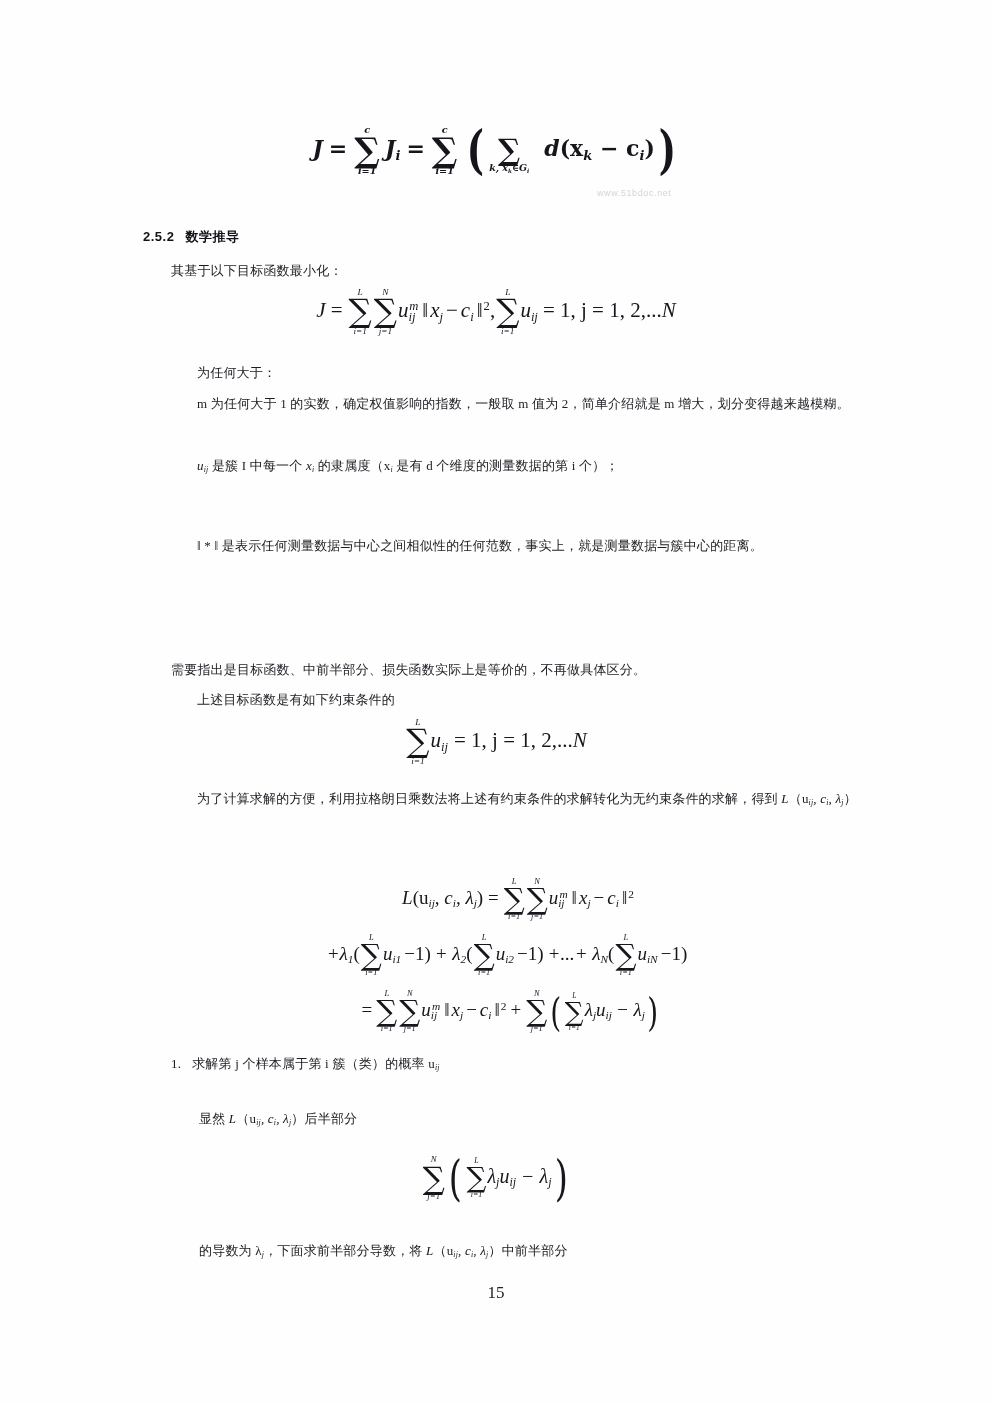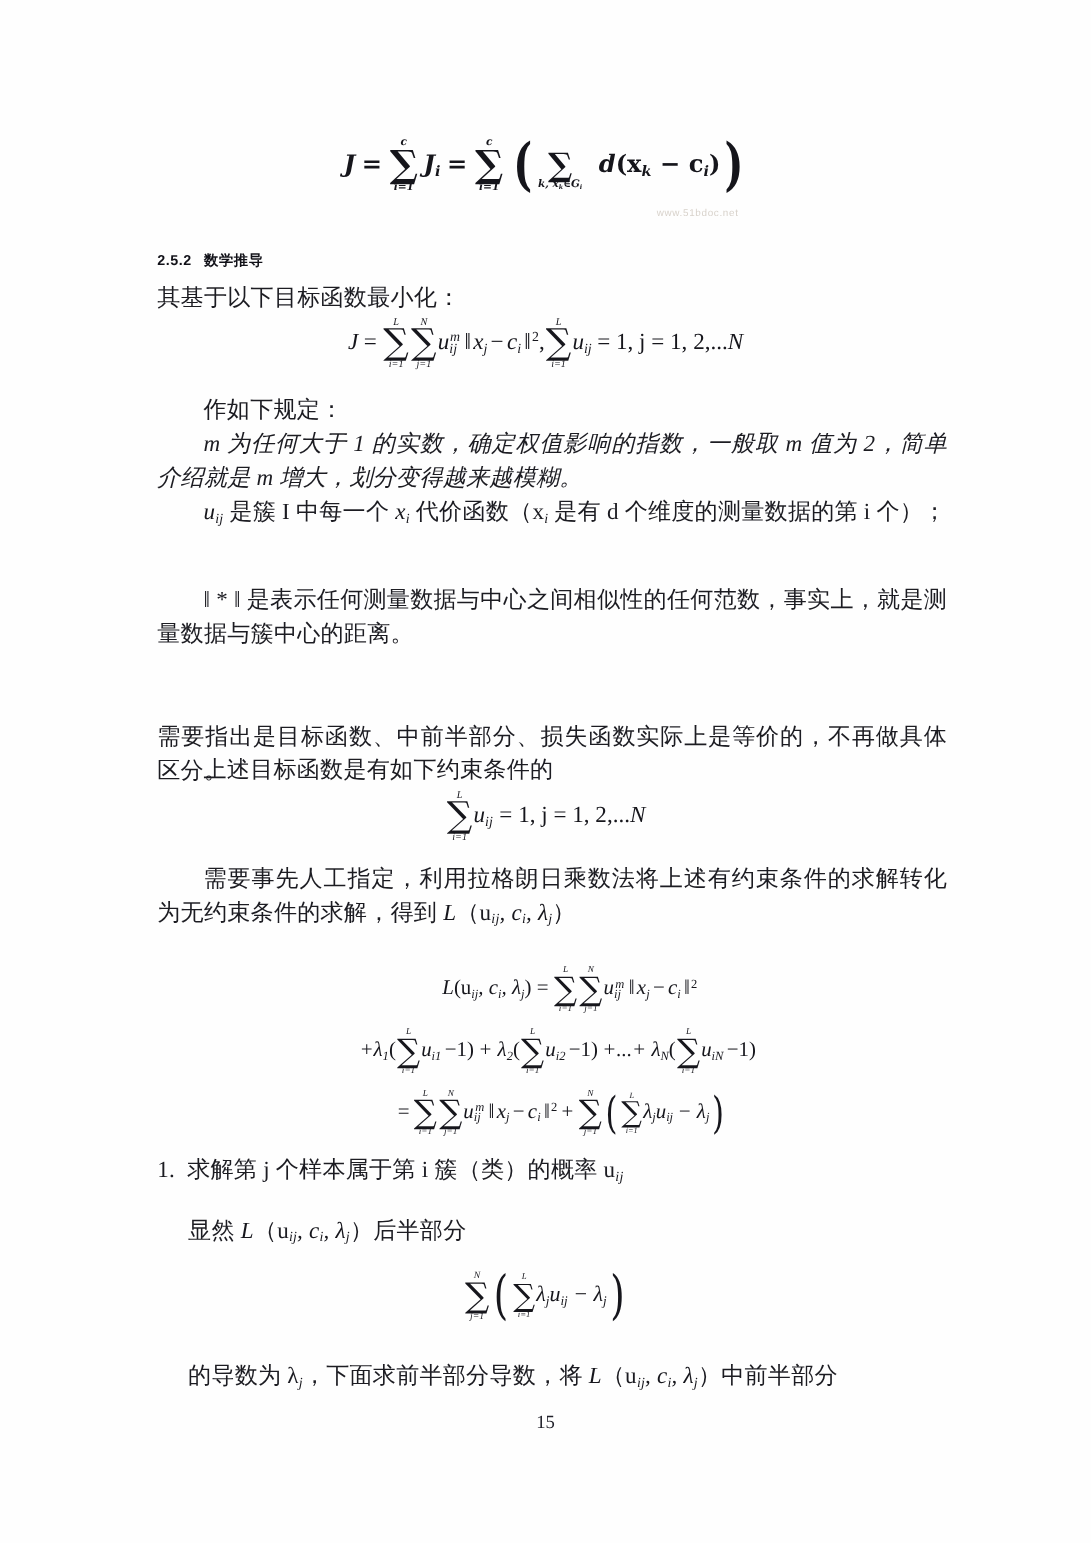--- a/index.html
+++ b/index.html
@@ -26,25 +26,26 @@
 
   .content {
     position: absolute;
     left: 143px;
     top: 0;
     width: 718px;
   }
 
   
   .para {
-    font-size: 21px;
+    font-size: 13px;
     line-height: 31px;
     text-align: justify;
     letter-spacing: 0.2px;
     color: #1c1c22;
+    margin-left: 28px;
   }
   .indent { text-indent: 2em; }
 
   .heading {
     font-family: "Liberation Sans", "DejaVu Sans", sans-serif;
     font-weight: bold;
     font-size: 13px;
     letter-spacing: 0.5px;
     color: #111118;
   }
@@ -158,29 +159,29 @@
     <div class="para">其基于以下目标函数最小化：</div>
   </div>
 
   <div style="position:absolute; left:0; top:288px; width:992px; text-align:center;">
     <span class="math" style="font-size:21px;">
       <span>J</span><span class="up" style="padding:0 5px;">=</span><span class="sigma" style="font-size:21px;"><span class="lim top">L</span><span class="glyph">∑</span><span class="lim bot">i=1</span></span><span class="sigma" style="font-size:21px;"><span class="lim top">N</span><span class="glyph">∑</span><span class="lim bot">j=1</span></span><span>u</span><sub>ij</sub><sup style="margin-left:-0.5em;">m</sup><span class="up" style="padding:0 2px 0 4px;">‖</span><span>x</span><sub>j</sub><span class="up" style="padding:0 3px;">−</span><span>c</span><sub>i</sub><span class="up" style="padding:0 1px 0 3px;">‖</span><sup class="up">2</sup><span class="up">,</span><span class="sigma" style="font-size:21px;"><span class="lim top">L</span><span class="glyph">∑</span><span class="lim bot">i=1</span></span><span>u</span><sub>ij</sub><span class="up" style="padding-left:5px;">= 1,  j = 1, 2,...</span><span>N</span>
     </span>
   </div>
 
   <div class="content" style="top:357px;">
-    <div class="para indent">作如下规定：</div>
-  </div>
-
-  <div class="content" style="top:388px;font-style:italic;">
+    <div class="para indent">为任何大于：</div>
+  </div>
+
+  <div class="content" style="top:388px;">
     <div class="para indent">m 为任何大于 1 的实数，确定权值影响的指数，一般取 m 值为 2，简单介绍就是 m 增大，划分变得越来越模糊。</div>
   </div>
 
   <div class="content" style="top:450px;">
-    <div class="para indent"><span class="math">u</span><sub class="math">ij</sub><span> 是簇 I 中每一个 </span><span class="math">x</span><sub class="math">i</sub><span> 代价函数（</span><span>x</span><sub class="math">i</sub><span> 是有 d 个维度的测量数据的第 i 个）；</span></div>
+    <div class="para indent"><span class="math">u</span><sub class="math">ij</sub><span> 是簇 I 中每一个 </span><span class="math">x</span><sub class="math">i</sub><span> 的隶属度（</span><span>x</span><sub class="math">i</sub><span> 是有 d 个维度的测量数据的第 i 个）；</span></div>
   </div>
 
 
   <div class="content" style="top:530px;">
     <div class="para indent">‖ * ‖ 是表示任何测量数据与中心之间相似性的任何范数，事实上，就是测量数据与簇中心的距离。</div>
   </div>
 
 
 
   <div class="content" style="top:654px;">
@@ -191,21 +192,21 @@
     <div class="para indent">上述目标函数是有如下约束条件的</div>
   </div>
 
   <div style="position:absolute; left:0; top:718px; width:992px; text-align:center;">
     <span class="math" style="font-size:21px;">
       <span class="sigma" style="font-size:21px;"><span class="lim top">L</span><span class="glyph">∑</span><span class="lim bot">i=1</span></span><span>u</span><sub>ij</sub><span class="up" style="padding-left:6px;">= 1,  j = 1, 2,...</span><span>N</span>
     </span>
   </div>
 
   <div class="content" style="top:783px;">
-    <div class="para indent"><span>需要事先人工指定，利用拉格朗日乘数法将上述有约束条件的求解转化为无约束条件的求解，得到  </span><span class="math">L</span><span>（u</span><sub class="math">ij</sub><span class="math">, c</span><sub class="math">i</sub><span class="math">, λ</span><sub class="math">j</sub><span>）</span></div>
+    <div class="para indent"><span>为了计算求解的方便，利用拉格朗日乘数法将上述有约束条件的求解转化为无约束条件的求解，得到  </span><span class="math">L</span><span>（u</span><sub class="math">ij</sub><span class="math">, c</span><sub class="math">i</sub><span class="math">, λ</span><sub class="math">j</sub><span>）</span></div>
   </div>
 
   <div style="position:absolute; left:0; top:878px; width:992px;">
 
     <div class="mathline" style="padding-left:44px;">
       <span class="math" style="font-size:19px;">
         <span>L</span><span class="up">(u</span><sub>ij</sub><span>, c</span><sub>i</sub><span>, λ</span><sub>j</sub><span class="up" style="padding-right:4px;">) =</span><span class="sigma" style="font-size:19px;"><span class="lim top">L</span><span class="glyph">∑</span><span class="lim bot">i=1</span></span><span class="sigma" style="font-size:19px;"><span class="lim top">N</span><span class="glyph">∑</span><span class="lim bot">j=1</span></span><span>u</span><sub>ij</sub><sup style="margin-left:-0.45em;">m</sup><span class="up" style="padding:0 2px 0 4px;">‖</span><span>x</span><sub>j</sub><span class="up" style="padding:0 3px;">−</span><span>c</span><sub>i</sub><span class="up" style="padding:0 1px 0 3px;">‖</span><sup class="up">2</sup>
       </span>
     </div>
 

